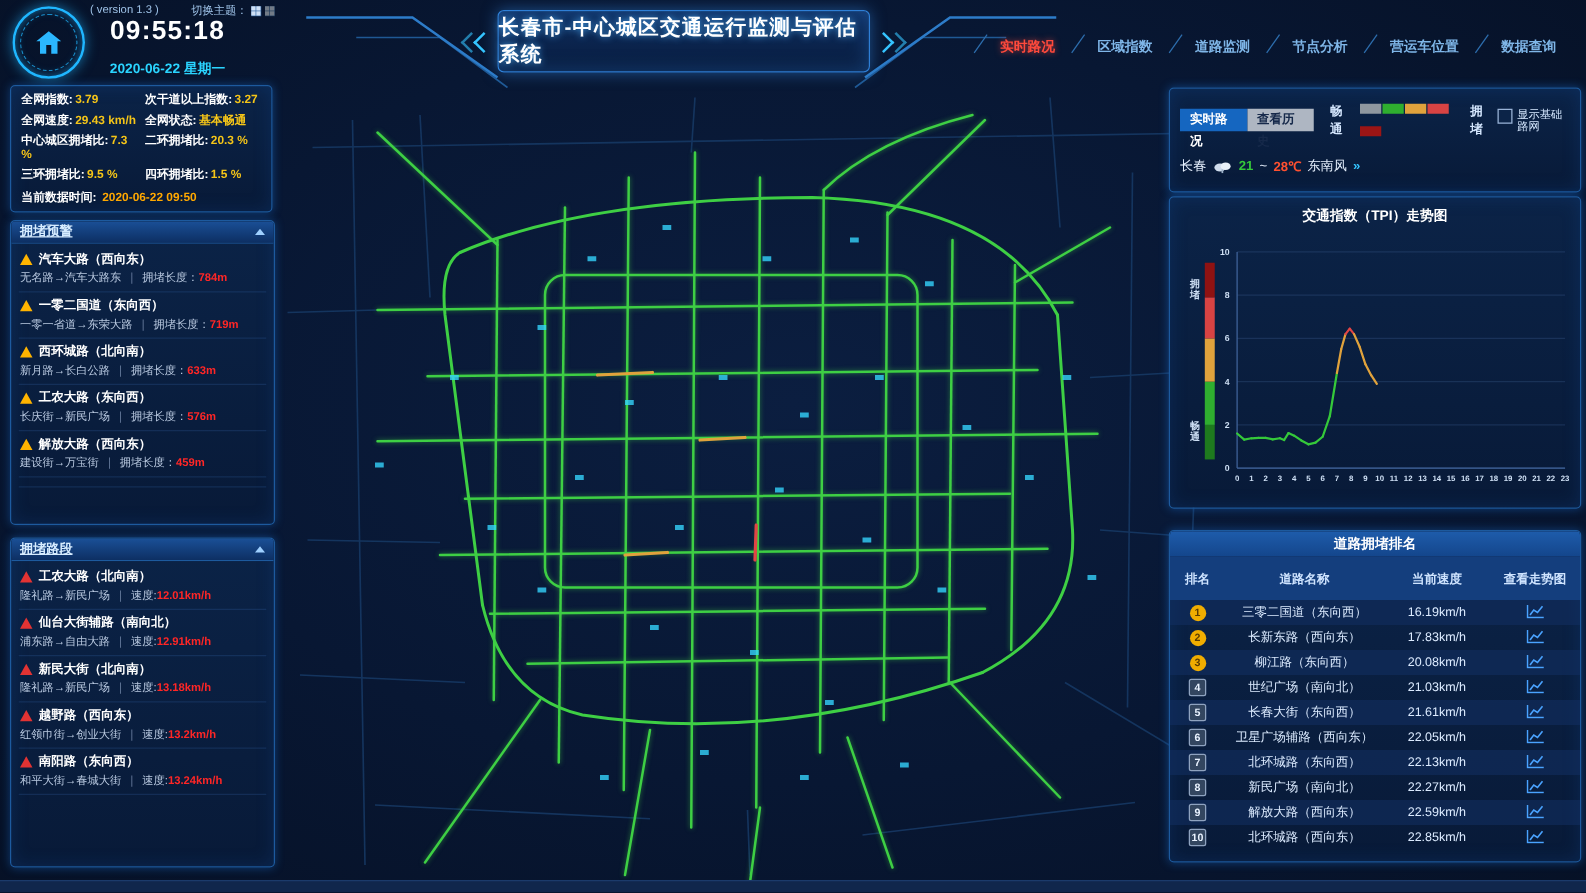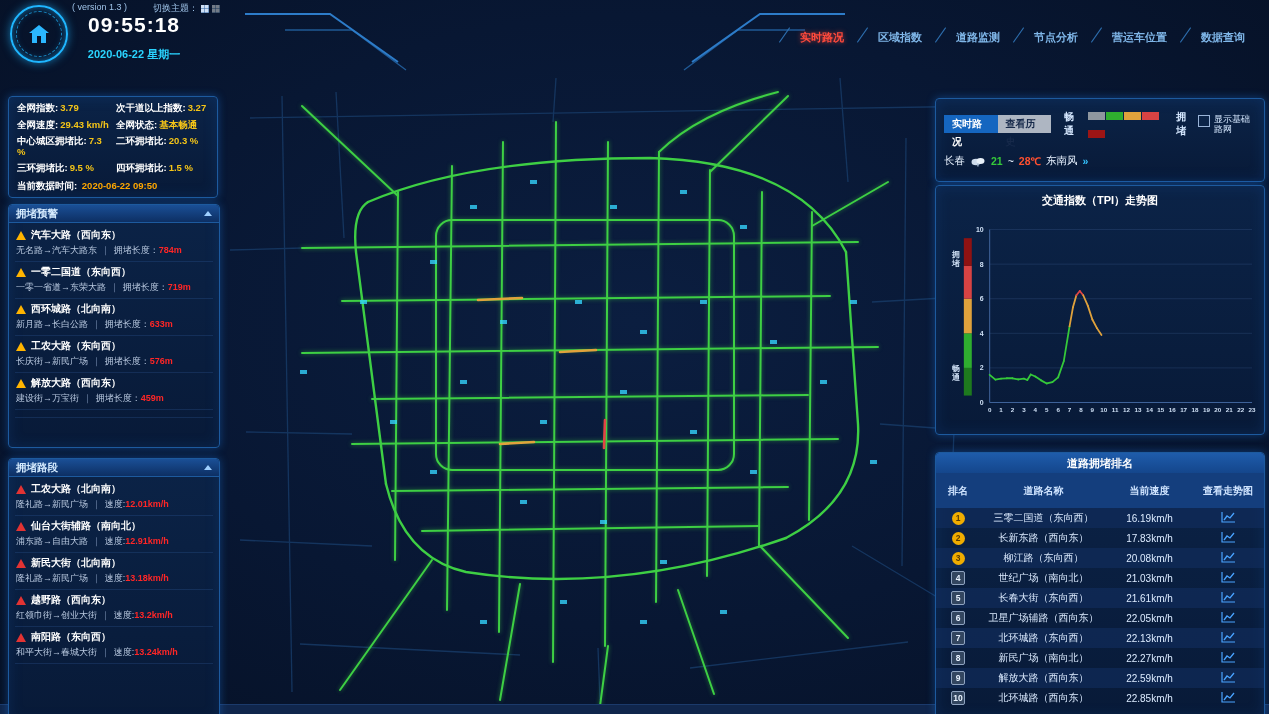--- a/index.html
+++ b/index.html
@@ -46,24 +46,24 @@
   
   #nav{position:absolute;right:10px;top:28px;z-index:4;display:flex;list-style:none;margin:0;padding:0;}
   #nav li{position:relative;padding:2px 14px 2px 20px;font-size:11px;font-weight:bold;
     color:#7fb6e8;cursor:pointer;white-space:nowrap;}
   #nav li::before{content:"";position:absolute;left:4px;top:-2px;width:1px;height:18px;
     background:#2d6eae;transform:rotate(35deg);}
   #nav li.active{color:#ff4a3c;text-shadow:0 0 5px rgba(255,74,60,.7);}
   
   .panel{position:absolute;z-index:2;background:linear-gradient(#0b2347 0%,#081a38 100%);
     border:1px solid #1d5a9e;border-radius:4px;
-    box-shadow:0 0 8px rgba(25,110,210,.45), inset 0 0 14px rgba(20,80,160,.25);margin-top:28px;}
+    box-shadow:0 0 8px rgba(25,110,210,.45), inset 0 0 14px rgba(20,80,160,.25);}
   .panel-hd{height:17px;line-height:17px;padding:0 7px;font-size:10.5px;font-weight:bold;color:#d6ecff;
     background:linear-gradient(#1a4f96,#0d2f63);border-bottom:1px solid #1d5a9e;
-    display:flex;justify-content:space-between;align-items:center;border-radius:3px 3px 0 0;}
+    display:flex;justify-content:space-between;align-items:center;border-radius:3px 3px 0 0;text-decoration:underline;}
   .collapse-arrow{width:0;height:0;border-left:4px solid transparent;border-right:4px solid transparent;
     border-bottom:5px solid #9fd0ff;cursor:pointer;}
   
   #stats-panel{left:8px;top:68px;width:210px;height:102px;padding:6px 8px;box-sizing:border-box;}
   #stats-grid{display:grid;grid-template-columns:1fr 1fr;column-gap:6px;row-gap:6px;}
   .stat-cell{font-size:9.5px;line-height:10.5px;}
   .stat-label{color:#ffffff;font-weight:bold;}
   .stat-value{color:#f5c518;font-weight:bold;margin-left:2px;}
   #stats-time{margin-top:6px;font-size:9.5px;}
   #stats-time .stat-value{color:#ffa800;}
@@ -239,20 +239,27 @@
       <span class="theme-swatches">
         <span class="swatch"></span>
         <span class="swatch dark"></span>
       </span>
     </span>
   </div>
   <div id="clock-box">
     <div id="clock">09:55:18</div>
     <div id="date">2020-06-22 星期一</div>
   </div>
+  <div id="title-banner">
+    <span class="chev l"></span>
+    <span class="chev l2"></span>
+    <span id="page-title">长春市-中心城区交通运行监测与评估系统</span>
+    <span class="chev r"></span>
+    <span class="chev r2"></span>
+  </div>
   <ul id="nav">
       <li class="active"><span>实时路况</span></li>
       <li><span>区域指数</span></li>
       <li><span>道路监测</span></li>
       <li><span>节点分析</span></li>
       <li><span>营运车位置</span></li>
       <li><span>数据查询</span></li>
     </ul>
 
 </div>

